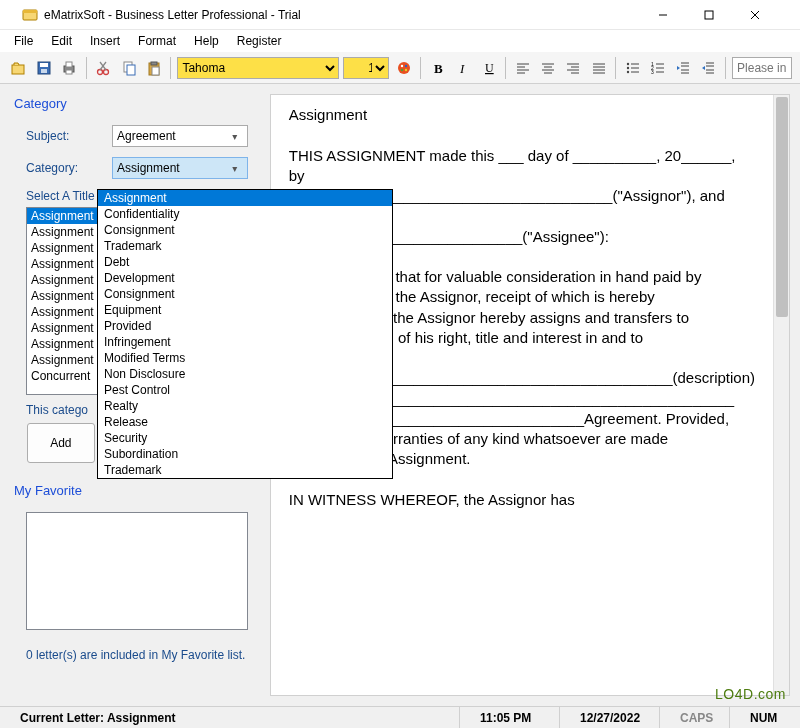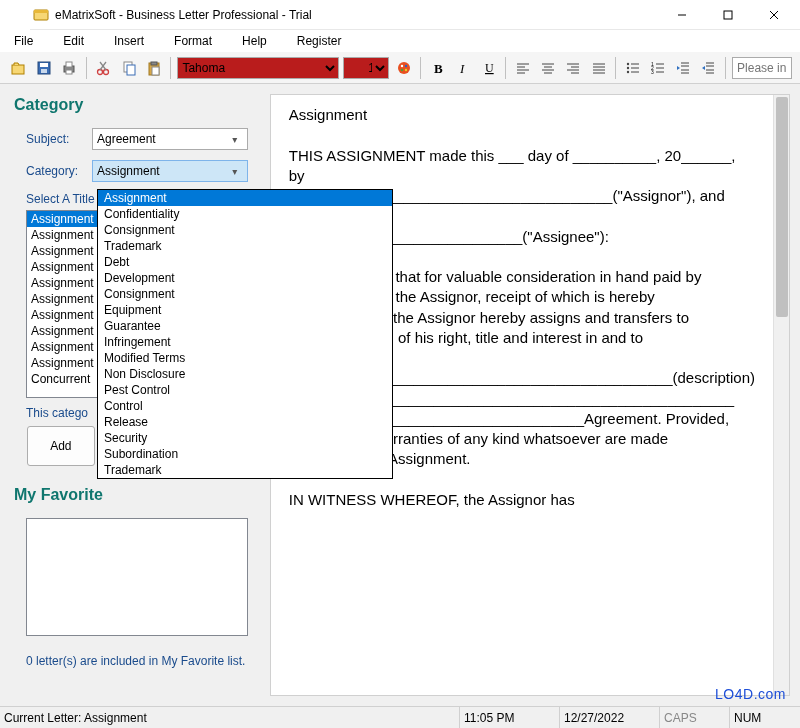--- a/index.html
+++ b/index.html
@@ -1,67 +1,67 @@
 <!DOCTYPE html>
 <html><head>
 <meta charset="utf-8">
 <style>
 * { box-sizing: border-box; margin: 0; padding: 0; }
 body { font-family: Tahoma, Arial, sans-serif; font-size: 12px; background: #fff; width: 800px; height: 728px; overflow: hidden; position: relative; }
 
-.titlebar { height: 30px; display: flex; align-items: center; padding: 0 3px; background: #fff; border-bottom: 1px solid #e8e8e8; margin-left: 30px; }
+.titlebar { height: 30px; display: flex; align-items: center; padding: 0 22px; background: #fff; border-bottom: 1px solid #e8e8e8; }
 .titlebar .icon { width: 16px; height: 16px; margin-right: 6px; }
 .titlebar .title { flex: 1; font-size: 12px; color: #000; }
 .titlebar .winbtn { width: 46px; height: 30px; display: flex; align-items: center; justify-content: center; color: #000; }
 
-.menubar { height: 22px; display: flex; align-items: center; padding: 2px 6px; gap: 14px; background: #fff; }
+.menubar { height: 22px; display: flex; align-items: center; padding: 2px 6px; gap: 2px; background: #fff; }
 .menubar .item { padding: 2px 8px; font-size: 12px; }
 
 .toolbar { height: 32px; display: flex; align-items: center; padding: 2px 8px; gap: 4px; background: #f5f5f5; border-bottom: 1px solid #d0d0d0; }
 .toolbar .tbtn { width: 22px; height: 22px; display: flex; align-items: center; justify-content: center; border: 1px solid transparent; border-radius: 2px; }
 .toolbar .sep { width: 1px; height: 22px; background: #c0c0c0; margin: 0 2px; }
-.toolbar select { height: 22px; font-size: 12px; border: 1px solid #ababab; background: #b91c1c; }
+.toolbar select { height: 22px; font-size: 12px; border: 1px solid #ababab; background: #fde047; }
 .toolbar input[type=text] { height: 22px; font-size: 12px; border: 1px solid #ababab; padding: 0 4px; color: #888; }
 
 .mainarea { display: flex; height: calc(100% - 30px - 22px - 32px - 22px); background: #f0f0f0; }
 
 .leftpanel { width: 422px; padding: 12px 10px 10px 14px; display: flex; flex-direction: column; gap: 8px; }
 .groupbox { background: #f0f0f0; }
-.group-title { font-weight: bold; font-size: 16px; margin-bottom: 8px; color: #0f766e; }
+.group-title { font-weight: normal; font-size: 13px; margin-bottom: 8px; color: #1d4ed8; }
 .group-inner { padding: 6px 12px 12px 12px; }
 
-.formrow { display: flex; align-items: center; margin-bottom: 10px; }
+.formrow { display: flex; align-items: center; margin-bottom: 10px; gap: 20px; }
 .formrow .lbl { width: 66px; color: #1a4b8c; font-size: 12px; }
 .formrow select, .formrow .combo { flex: 1; height: 22px; border: 1px solid #ababab; background: #fff; font-size: 12px; padding: 0 4px; position: relative; }
 
 .linklbl { color: #1a4b8c; font-size: 12px; margin: 4px 0 4px 0; }
 
 .listbox { width: 100%; height: 188px; background: #fff; border: 1px solid #828790; overflow: hidden; }
 .listbox .li { padding: 1px 4px; font-size: 12px; white-space: nowrap; }
 .listbox .li.selected { background: #0078d7; color: #fff; }
 
 .btnrow { display: flex; gap: 8px; justify-content: center; margin-top: 6px; }
 .btnrow button { width: 68px; height: 40px; font-size: 12px; background: #fdfdfd; border: 1px solid #adadad; border-radius: 3px; }
 
 .favbox { width: 100%; height: 118px; background: #fff; border: 1px solid #828790; }
 
 .rightpanel { flex: 1; background: #fff; margin: 10px 10px 10px 0; border: 1px solid #d0d0d0; display: flex; position: relative; }
 .doc { flex: 1; padding: 10px 18px; font-family: Tahoma, Arial, sans-serif; font-size: 15px; line-height: 1.35; color: #000; overflow: hidden; white-space: pre-wrap; }
 .scrollbar { width: 16px; background: #f0f0f0; position: relative; border-left: 1px solid #e0e0e0; }
 .scrollbar .thumb { position: absolute; top: 2px; left: 2px; width: 12px; height: 220px; background: #c0c0c0; border-radius: 2px; }
 
 .statusbar { height: 22px; display: flex; align-items: center; background: #f0f0f0; border-top: 1px solid #d0d0d0; font-size: 12px; }
-.statusbar .cell { padding: 0 4px; border-right: 1px solid #d0d0d0; height: 100%; display: flex; align-items: center; }
+.statusbar .cell { padding: 0 20px; border-right: 1px solid #d0d0d0; height: 100%; display: flex; align-items: center; font-weight: bold; }
 .statusbar .cell:first-child { flex: 1; }
 
 .dropdown-open { position: absolute; background: #fff; border: 1px solid #000; z-index: 100; max-height: 320px; overflow: hidden; }
 .dropdown-open .opt { padding: 0px 6px; font-size: 12px; line-height: 16px; white-space: nowrap; }
 .dropdown-open .opt.sel { background: #0078d7; color: #fff; }
 
-.watermark { position: absolute; right: 14px; bottom: 26px; color: #1d4ed8; font-size: 14px; font-family: Arial, sans-serif; letter-spacing: 0.5px; pointer-events: none; }
+.watermark { position: absolute; right: 14px; bottom: 26px; color: #4d7c0f; font-size: 14px; font-family: Arial, sans-serif; letter-spacing: 0.5px; pointer-events: none; }
 
 .combo { display: flex; align-items: center; justify-content: space-between; }
 .combo .val { flex: 1; }
 .combo .arrow { width: 16px; text-align: center; color: #555; font-size: 10px; }
 .combo.highlighted { background: #cde6f7; border-color: #7eb4ea; }
 
 svg { display: block; }
 </style>
 </head>
 <body>
@@ -338,25 +338,25 @@
 
 <div class="dropdown-open" id="cat-dropdown" style="left:97px; top:189px; width:296px;">
     <div class="opt sel">Assignment</div>
     <div class="opt">Confidentiality</div>
     <div class="opt">Consignment</div>
     <div class="opt">Trademark</div>
     <div class="opt">Debt</div>
     <div class="opt">Development</div>
     <div class="opt">Consignment</div>
     <div class="opt">Equipment</div>
-    <div class="opt">Guarantee</div>
+    <div class="opt">Provided</div>
     <div class="opt">Infringement</div>
     <div class="opt">Modified Terms</div>
     <div class="opt">Non Disclosure</div>
     <div class="opt">Pest Control</div>
-    <div class="opt">Control</div>
+    <div class="opt">Realty</div>
     <div class="opt">Release</div>
     <div class="opt">Security</div>
     <div class="opt">Subordination</div>
     <div class="opt">Trademark</div>
   </div>
 
 <div class="watermark">LO4D.com</div>
 
 </body></html>

